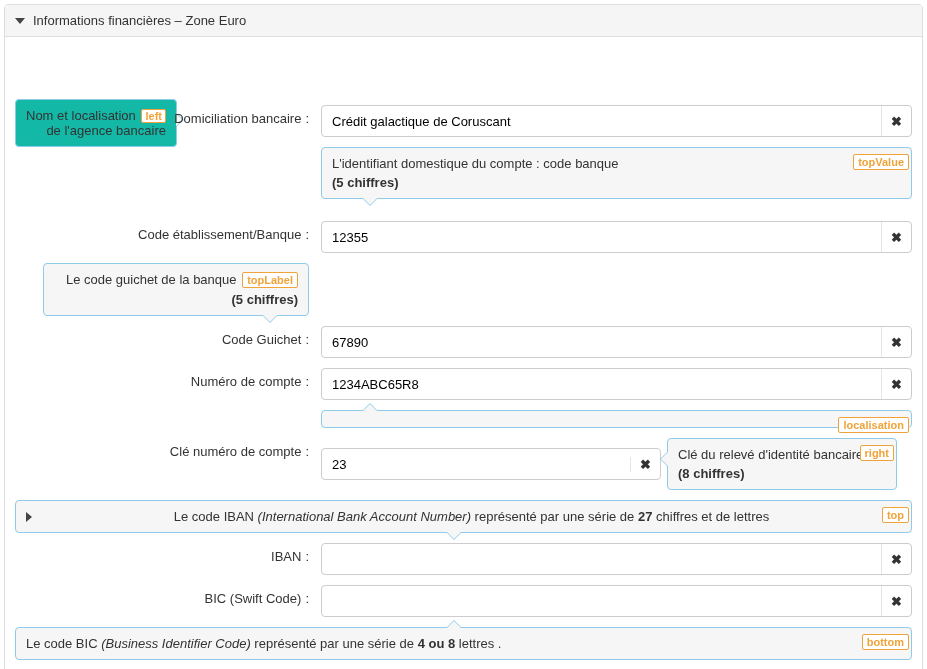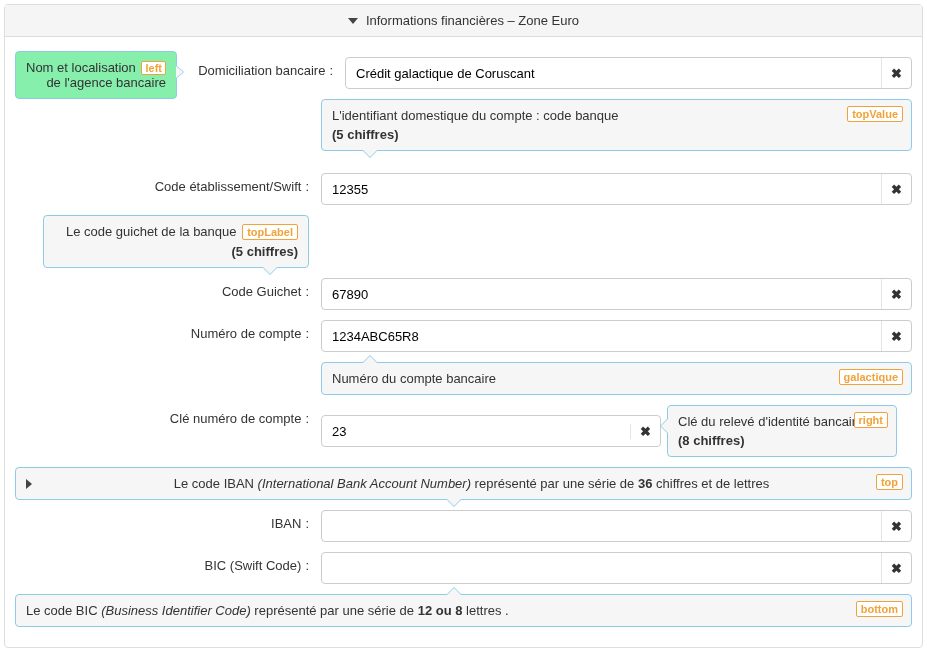--- a/index.html
+++ b/index.html
@@ -1,38 +1,38 @@
 <!DOCTYPE html>
 <html><head>
 <meta charset="utf-8">
 <style>
   * { box-sizing: border-box; margin: 0; padding: 0; }
   body { font-family: Arial, Helvetica, sans-serif; font-size: 13px; color: #333; background: #fff; padding: 4px; }
 
   .panel { border: 1px solid #ddd; border-radius: 4px; overflow: visible; }
-  .panel-header { background: #f5f5f5; padding: 8px 10px; display: flex; align-items: center; gap: 8px; border-bottom: 1px solid #ddd; justify-content: center; }
+  .panel-header { background: #f5f5f5; padding: 8px 10px; display: flex; align-items: center; gap: 8px; border-bottom: 1px solid #ddd; }
   .panel-header .tri { width: 0; height: 0; border-left: 5px solid transparent; border-right: 5px solid transparent; border-top: 6px solid #444; }
   .panel-body { padding: 14px 10px 10px; }
 
   .row { display: flex; align-items: flex-start; margin-bottom: 10px; gap: 6px; position: relative; }
   .label-col { width: 300px; min-width: 300px; text-align: right; padding-top: 6px; padding-right: 6px; }
   .label-col .colon { margin-left: 4px; }
   .value-col { flex: 1; display: flex; align-items: center; gap: 6px; }
 
   .input-wrap { flex: 1; display: flex; border: 1px solid #ccc; border-radius: 4px; overflow: hidden; background: #fff; height: 32px; }
   .input-wrap input { flex: 1; border: none; padding: 6px 10px; font-size: 13px; outline: none; background: transparent; }
   .input-wrap .clear { width: 30px; display: flex; align-items: center; justify-content: center; cursor: pointer; font-weight: bold; color: #333; border-left: 1px solid #e5e5e5; }
 
   .tip { border: 1px solid #8fcbe8; border-radius: 4px; background: #f6f6f6; padding: 8px 10px; position: relative; }
-  .tip .badge { position: absolute; right: 8px; top: 6px; border: 1px solid #f0a33a; color: #f0a33a; font-weight: bold; font-size: 11px; padding: 1px 4px; border-radius: 2px; background: #fff; }
+  .tip .badge { position: absolute; right: 2px; top: 6px; border: 1px solid #f0a33a; color: #f0a33a; font-weight: bold; font-size: 11px; padding: 1px 4px; border-radius: 2px; background: #fff; }
   .tip .main { color: #333; }
   .tip .sub { font-weight: bold; margin-top: 4px; }
 
   
-  .left-callout { display: inline-block; text-align: right; border: 1px solid #8fcbe8; border-radius: 4px; background: #86efac; padding: 8px 10px; position: relative; }
+  .left-callout { display: inline-block; text-align: right; border: 1px solid #8fcbe8; border-radius: 4px; background: #14b8a6; padding: 8px 10px; position: relative; margin-top: 48px; }
   .left-callout .badge { border: 1px solid #f0a33a; color: #f0a33a; font-weight: bold; font-size: 11px; padding: 0 3px; border-radius: 2px; background: #fff; margin-left: 2px; display: inline-block; }
   .left-callout::after { content: ""; position: absolute; right: -7px; top: 14px; width: 0; height: 0; border-top: 6px solid transparent; border-bottom: 6px solid transparent; border-left: 7px solid #f6f6f6; filter: drop-shadow(1px 0 0 #8fcbe8); }
 
   
   .tip-down::after, .tip-down::before { content: ""; position: absolute; left: 40px; width: 0; height: 0; }
   .tip-down::before { bottom: -8px; border-left: 8px solid transparent; border-right: 8px solid transparent; border-top: 8px solid #8fcbe8; }
   .tip-down::after  { bottom: -7px; border-left: 7px solid transparent; border-right: 7px solid transparent; border-top: 7px solid #f6f6f6; left: 41px; }
 
   
   .tip-up::before, .tip-up::after { content: ""; position: absolute; left: 40px; width: 0; height: 0; }
@@ -84,21 +84,21 @@
         </div>
       </div>
       <div class="value-col" style="flex-direction:column; align-items:stretch;">
         <div style="display:flex; align-items:center; gap:6px;">
           <div style="width:0; margin-left:-120px; text-align:right; white-space:nowrap; padding-top:6px;">
           </div>
         </div>
       </div>
     </div>
 
-    <div class="row" style="margin-top:-52px;padding-left:24px;">
+    <div class="row" style="margin-top:-52px;">
       <div class="label-col">
         <span>Domiciliation bancaire</span><span class="colon">:</span>
       </div>
       <div class="value-col">
         <div class="input-wrap">
           <input type="text" value="Crédit galactique de Coruscant" style="">
           <div class="clear">
             <span>✖</span>
           </div>
         </div>
@@ -111,21 +111,21 @@
         <div class="tip tip-down tip-value-above" style="flex:1;">
           <span class="badge">topValue</span>
           <div class="main">L'identifiant domestique du compte : code banque</div>
           <div class="sub">(5 chiffres)</div>
         </div>
       </div>
     </div>
 
     <div class="row">
       <div class="label-col">
-        <span>Code établissement/Swift</span><span class="colon">:</span>
+        <span>Code établissement/Banque</span><span class="colon">:</span>
       </div>
       <div class="value-col">
         <div class="input-wrap">
           <input type="text" value="12355" style="">
           <div class="clear">
             <span>✖</span>
           </div>
         </div>
       </div>
     </div>
@@ -168,22 +168,21 @@
             <span>✖</span>
           </div>
         </div>
       </div>
     </div>
 
     <div class="row">
       <div class="label-col"></div>
       <div class="value-col">
         <div class="tip tip-up tip-value-below" style="flex:1; margin-top:0;">
-          <span class="badge">galactique</span>
-          <div class="main">Numéro du compte bancaire</div>
+          <span class="badge">localisation</span>
         </div>
       </div>
     </div>
 
     <div class="row">
       <div class="label-col">
         <span>Clé numéro de compte</span><span class="colon">:</span>
       </div>
       <div class="value-col narrow-input">
         <div class="input-wrap">
@@ -197,21 +196,21 @@
           <div class="main">Clé du relevé d'identité bancaire</div>
           <div class="sub">(8 chiffres)</div>
         </div>
       </div>
     </div>
 
     <div class="tip tip-down full-tip" style="position:relative;">
       <div class="full-tip-line">
         <span class="tri-right"></span>
         <span class="content">
-          <span>Le code IBAN </span><em class="it">(International Bank Account Number)</em><span> représenté par une série de </span><b>36</b><span> chiffres et de lettres</span>
+          <span>Le code IBAN </span><em class="it">(International Bank Account Number)</em><span> représenté par une série de </span><b>27</b><span> chiffres et de lettres</span>
         </span>
       </div>
       <span class="badge">top</span>
       <style>
         .full-tip.tip-down::before { left:430px; }
         .full-tip.tip-down::after  { left:431px; }
       </style>
     </div>
 
     <div class="row">
@@ -237,21 +236,21 @@
           <input type="text" value="" style="">
           <div class="clear">
             <span>✖</span>
           </div>
         </div>
       </div>
     </div>
 
     <div class="tip tip-up full-tip" style="position:relative; margin-top:6px;">
       <span>
-        <span>Le code BIC </span><em class="it">(Business Identifier Code)</em><span> représenté par une série de </span><b>12 ou 8</b><span> lettres .</span>
+        <span>Le code BIC </span><em class="it">(Business Identifier Code)</em><span> représenté par une série de </span><b>4 ou 8</b><span> lettres .</span>
       </span>
       <span class="badge">bottom</span>
       <style>
         .full-tip.tip-up::before { left:430px; }
         .full-tip.tip-up::after  { left:431px; }
       </style>
     </div>
 
   </div>
 </div>

